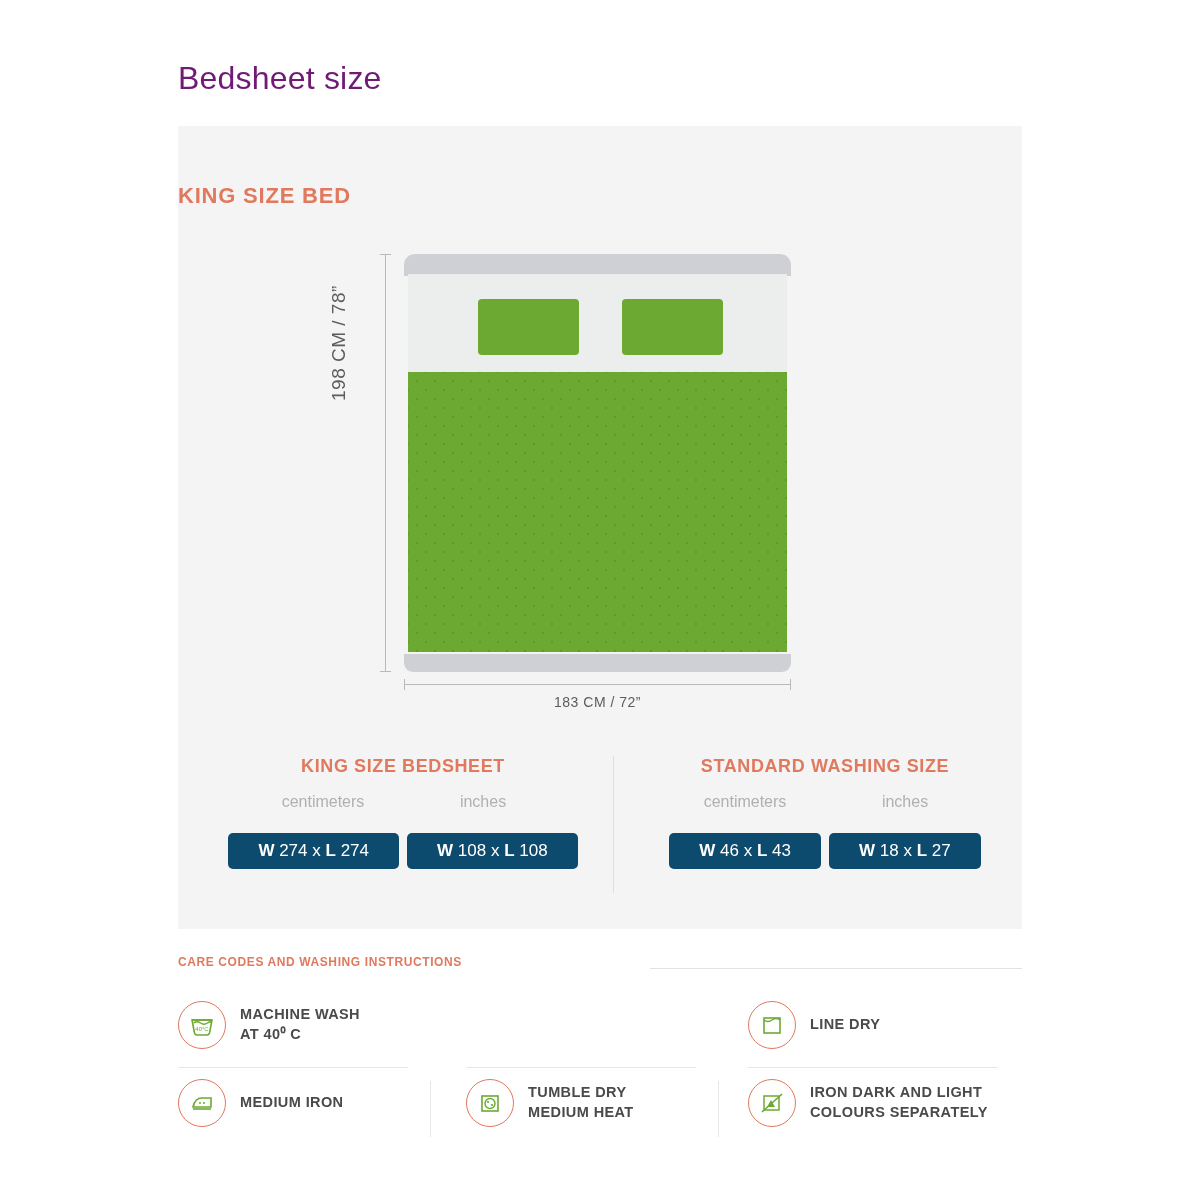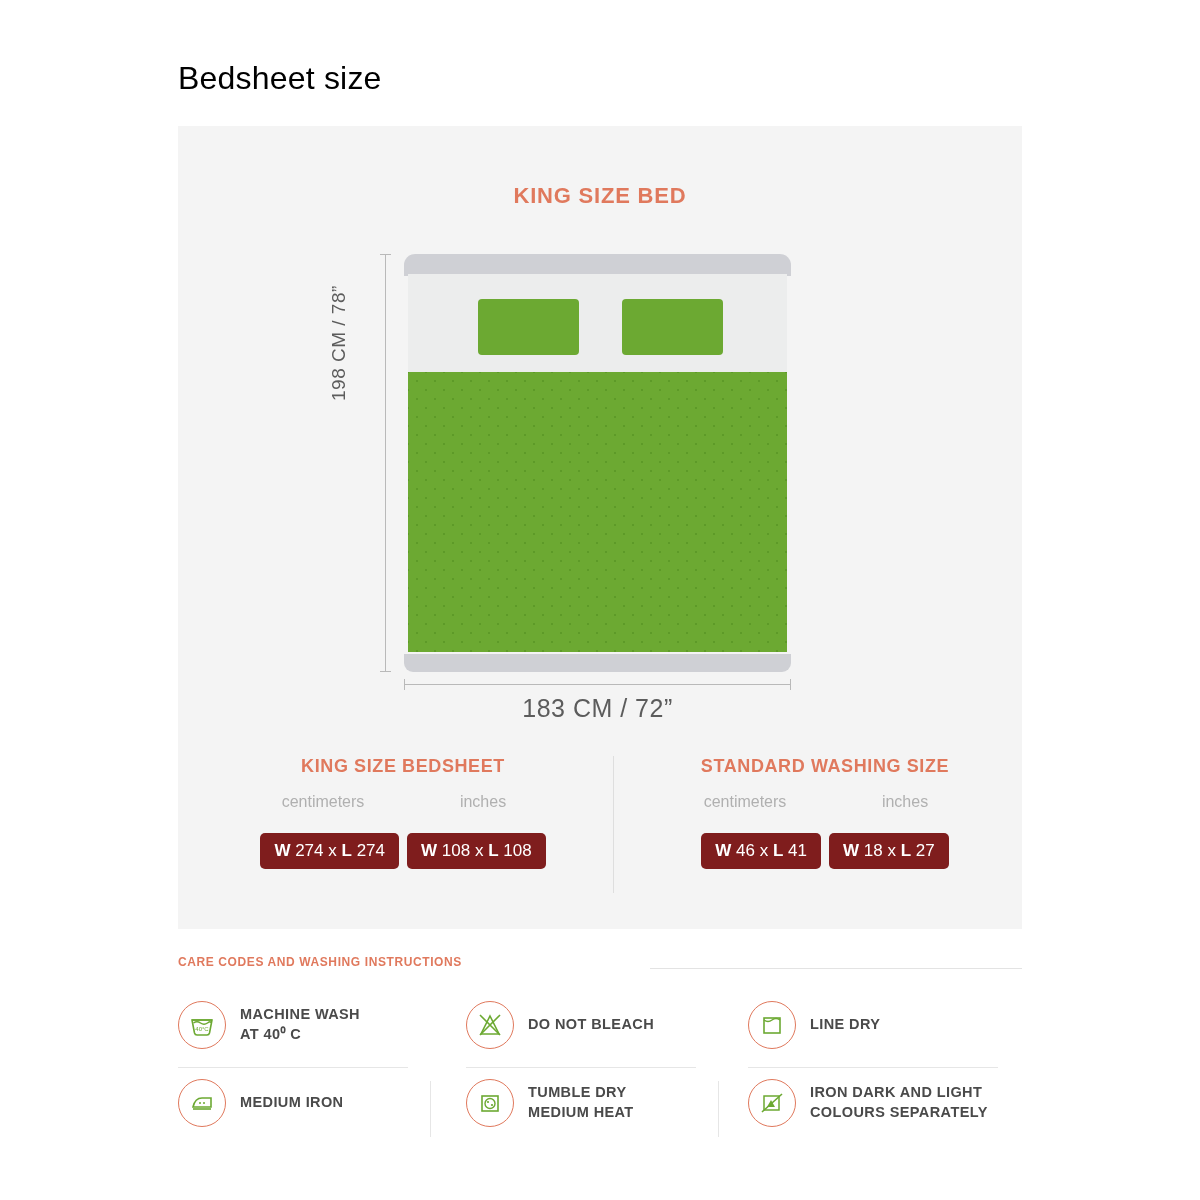--- a/index.html
+++ b/index.html
@@ -21,41 +21,40 @@
     width: 1200px;
     height: 1200px;
   }
 
   
   .main-title {
     position: absolute;
     left: 178px;
     top: 60px;
     font-size: 32px;
-    color: #000000;
+    color: #701a75;
     font-weight: 400;
     letter-spacing: 0.2px;
   }
 
   
   .panel {
     position: absolute;
     left: 178px;
     top: 126px;
     width: 844px;
     height: 803px;
     background: #f4f4f4;
   }
 
   .bed-title {
     position: absolute;
     left: 0;
     top: 57px;
     width: 844px;
-    text-align: center;
     font-size: 22px;
     font-weight: bold;
     color: #e0795d;
     letter-spacing: 0.8px;
   }
 
   
   .bed-wrap {
     position: absolute;
     left: 226px;  
@@ -163,21 +162,21 @@
   }
   .dim-h::before { left: 0; }
   .dim-h::after  { right: 0; }
 
   .dim-h-label {
     position: absolute;
     left: 226px;
     top: 568px;
     width: 387px;
     text-align: center;
-    font-size: 25px;
+    font-size: 14px;
     color: #5c5c5c;
     letter-spacing: 0.5px;
   }
 
   
   .size-blocks {
     position: absolute;
     left: 14px;
     top: 630px;
     width: 844px;
@@ -218,24 +217,24 @@
     width: 142px;
     font-size: 16px;
     color: #b0b0b0;
   }
   .chip-row {
     display: flex;
     justify-content: center;
     gap: 8px;
   }
   .chip {
-    background: #7f1d1d;
+    background: #0c4a6e;
     color: #ffffff;
     border-radius: 5px;
-    padding: 8px 14px;
+    padding: 8px 30px;
     font-size: 17px;
     white-space: nowrap;
   }
   .chip b { font-weight: bold; }
 
   
   .care-head {
     position: absolute;
     left: 178px;
     top: 955px;
@@ -359,21 +358,21 @@
         <div class="unit-row">
           <div class="unit-label">centimeters</div>
           <div class="unit-label">inches</div>
         </div>
         <div class="chip-row">
           <div class="chip">
             <b>W</b>
             <span>46</span>
             <span>x</span>
             <b>L</b>
-            <span>41</span>
+            <span>43</span>
           </div>
           <div class="chip">
             <b>W</b>
             <span>18</span>
             <span>x</span>
             <b>L</b>
             <span>27</span>
           </div>
         </div>
       </div>
@@ -399,32 +398,20 @@
           <path d="M5.5 12 Q9 9.5 12.5 12 T19.5 12 T23 12" fill="none" stroke="#6ca932" stroke-width="1.4"></path>
           <text x="14" y="20" font-size="6" fill="#6ca932" text-anchor="middle" font-family="Liberation Sans, sans-serif">40°C</text>
         </svg>
       </div>
       <div class="care-text">
         <div>MACHINE WASH</div>
         <div>AT  40⁰ C</div>
       </div>
     </div>
 
-    <div class="care-item care-col1 care-row0">
-      <div class="care-icon">
-        <svg width="30" height="30" viewBox="0 0 30 30">
-          <path d="M15 6 L24 24 L6 24 Z" fill="none" stroke="#6ca932" stroke-width="1.6"></path>
-          <line x1="5" y1="25" x2="25" y2="5" stroke="#6ca932" stroke-width="1.6"></line>
-          <line x1="5" y1="5" x2="25" y2="25" stroke="#6ca932" stroke-width="1.6"></line>
-        </svg>
-      </div>
-      <div class="care-text">
-        <div>DO NOT BLEACH</div>
-      </div>
-    </div>
 
     <div class="care-item care-col2 care-row0">
       <div class="care-icon">
         <svg width="28" height="28" viewBox="0 0 28 28">
           <rect x="6" y="7" width="16" height="15" fill="none" stroke="#6ca932" stroke-width="1.6"></rect>
           <path d="M6 9 Q10 12 14 9 T22 9" fill="none" stroke="#6ca932" stroke-width="1.4"></path>
         </svg>
       </div>
       <div class="care-text">
         <div>LINE DRY</div>

